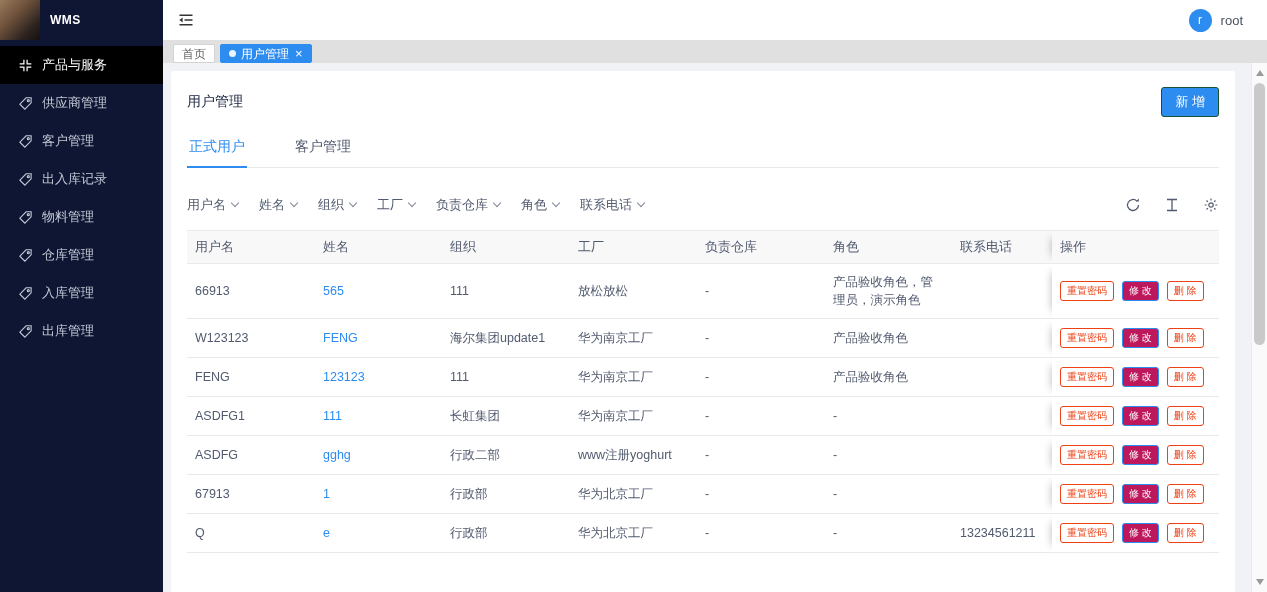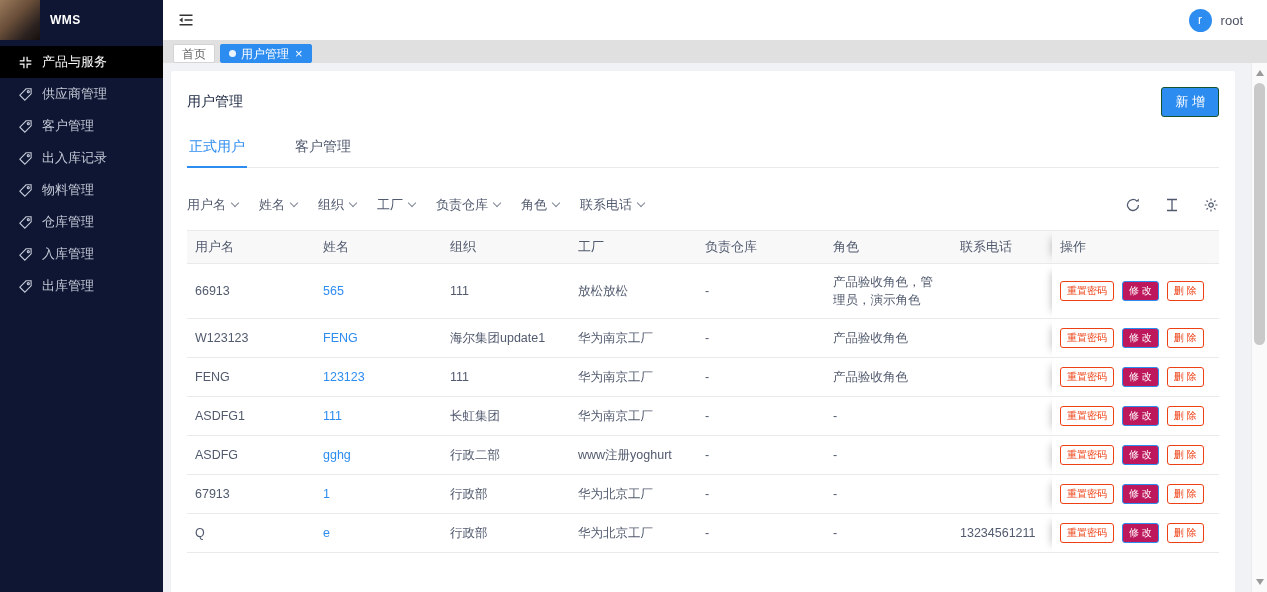--- a/index.html
+++ b/index.html
@@ -7,21 +7,21 @@
     font-family:"Liberation Sans","DejaVu Sans",sans-serif; background:#f0f2f5; }
   body { position:relative; }
 
   
   .sidebar { position:absolute; left:0; top:0; width:163px; height:592px; background:#0e1633; z-index:6; }
   .logo { height:40px; display:flex; align-items:center; }
   .logo-img { width:40px; height:40px; flex:none;
     background:linear-gradient(135deg,#9a7a5c 0%,#6b4f3a 40%,#2c2320 75%,#15100d 100%); }
   .logo-text { color:#fff; font-size:12px; font-weight:bold; letter-spacing:.5px; margin-left:10px; }
   .side-menu { margin-top:6px; }
-  .side-item { height:32px; display:flex; align-items:center; padding-left:18px;
+  .side-item { height:38px; display:flex; align-items:center; padding-left:18px;
     color:#c3c9d6; font-size:13px; cursor:pointer; }
   .side-item.active { background:#000; color:#fff; }
   .side-icon { width:15px; height:15px; margin-right:9px; display:inline-flex; flex:none; }
   .side-icon svg { width:15px; height:15px; }
 
   
   .topbar { position:absolute; left:163px; right:0; top:0; height:40px; background:#fff;
     display:flex; align-items:center; justify-content:space-between; padding:0 24px 0 14px; z-index:4; }
   .collapse-icon { width:18px; height:18px; cursor:pointer; color:#333; }
   .collapse-icon svg { width:18px; height:18px; }

